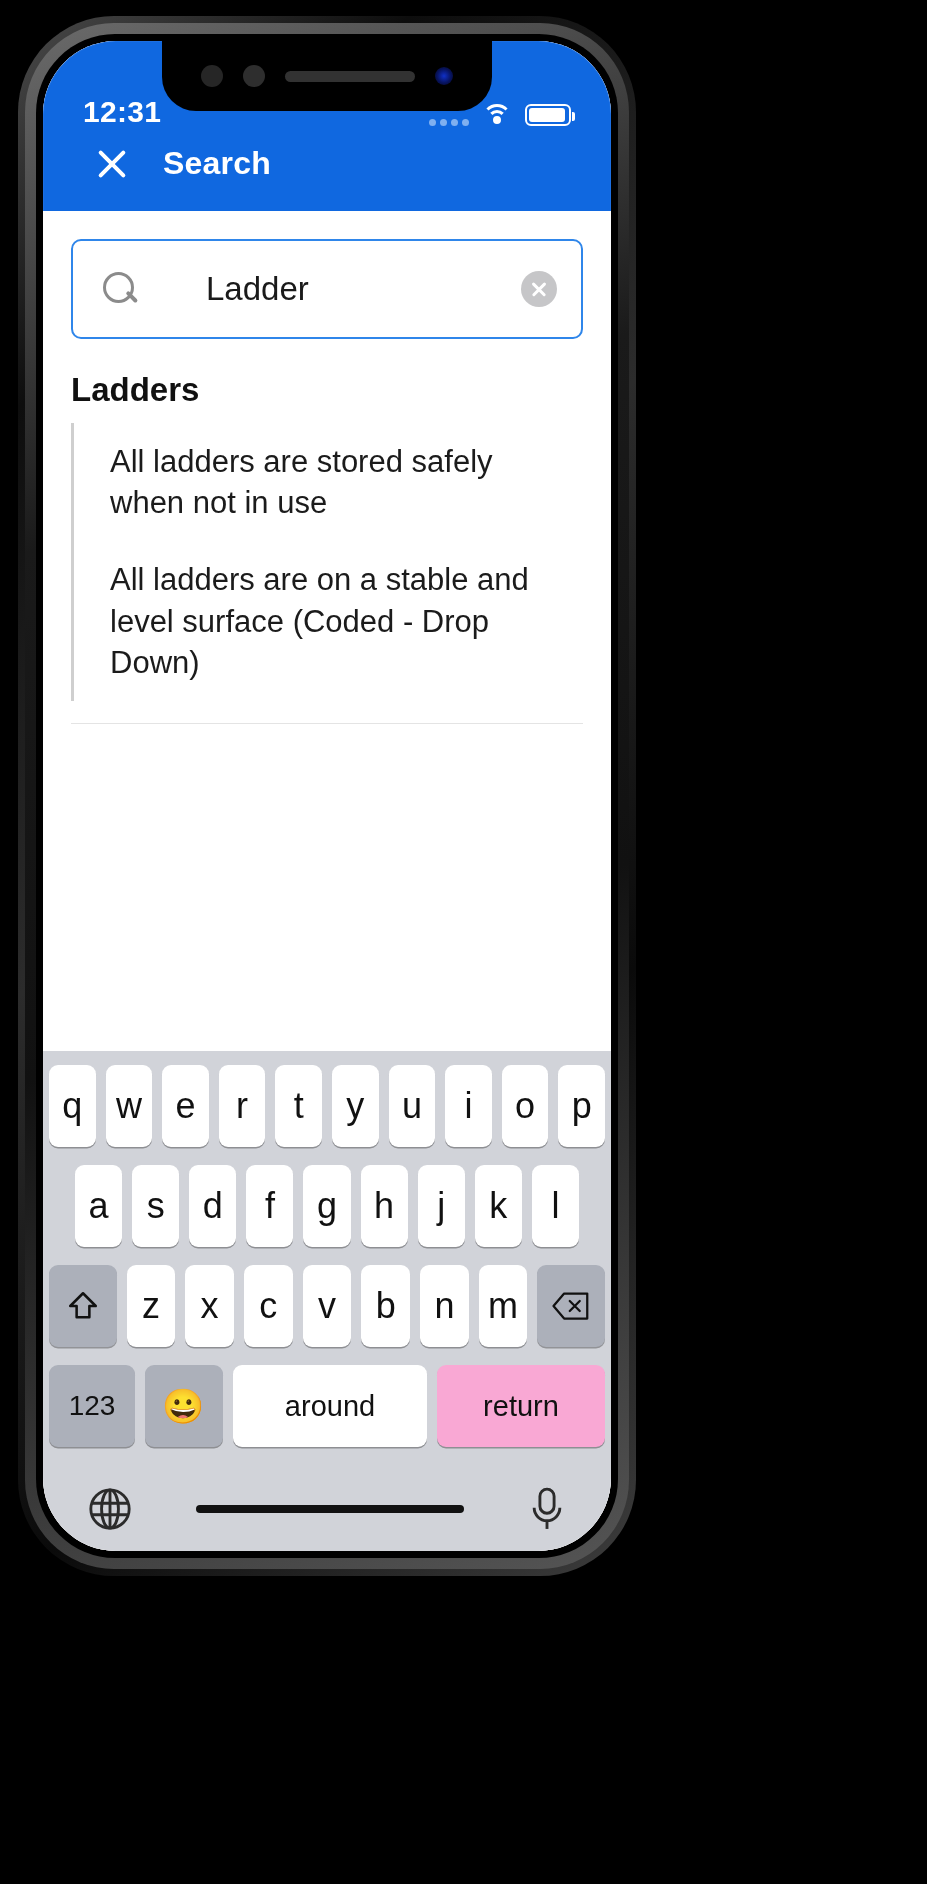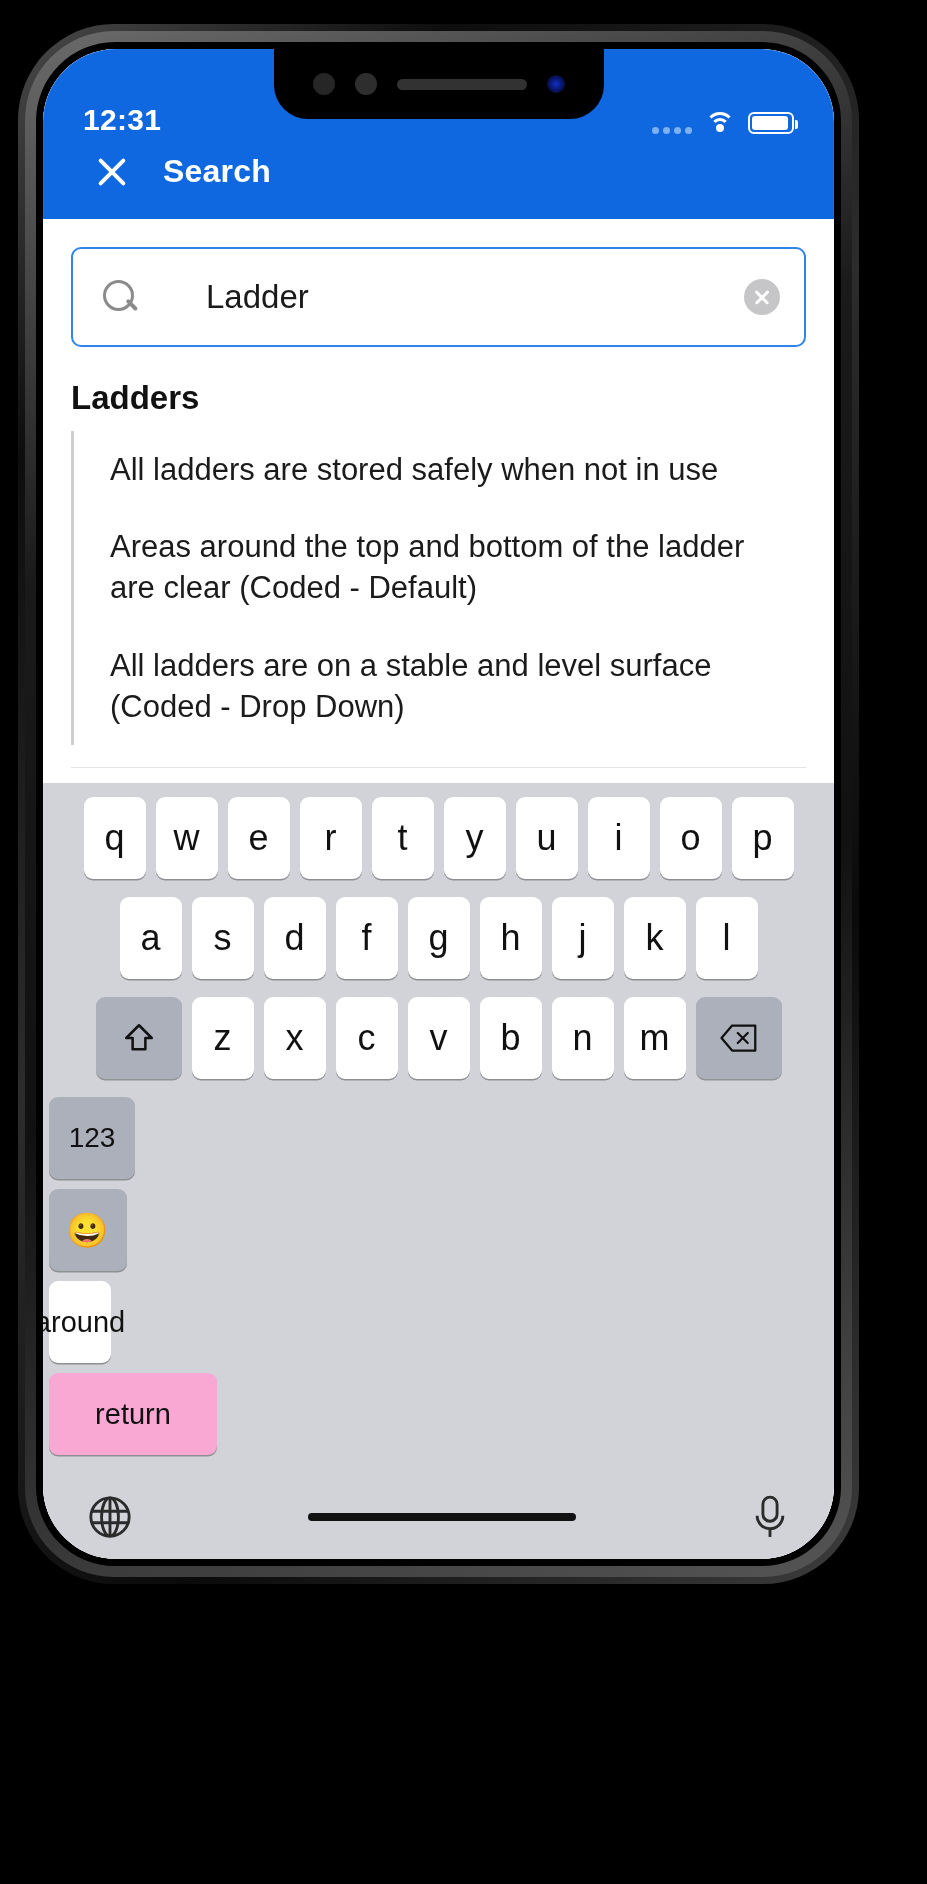--- a/index.html
+++ b/index.html
@@ -3,21 +3,21 @@
 <meta charset="utf-8">
 <style>
   * { margin:0; padding:0; box-sizing:border-box; }
   html,body { width:927px; height:1884px; background:#000; overflow:hidden;
     font-family:"Liberation Sans", sans-serif; }
 
   .stage { position:relative; width:927px; height:1884px; background:#000; }
 
   
   .phone-outer {
-    position:absolute; left:18px; top:24px; width:841px; height:1560px;
+    position:absolute; left:18px; top:16px; width:618px; height:1560px;
     border-radius:96px;
     background:linear-gradient(135deg,#4a4a4a 0%,#0d0d0d 18%,#2c2c2c 45%,#0a0a0a 72%,#3d3d3d 100%);
     box-shadow:0 0 0 2px #000;
   }
   .phone-mid {
     position:absolute; left:7px; top:7px; right:7px; bottom:7px;
     border-radius:89px;
     background:linear-gradient(160deg,#6b6b6b,#1a1a1a 30%,#111 60%,#555);
   }
   .phone-inner {
@@ -136,21 +136,21 @@
   .krow.r3 { gap:10px; }
   .key.wide  { width:86px; background:#ACB0BA; box-shadow:0 1.5px 0 rgba(0,0,0,.3); }
   .key.num   { width:86px; background:#ACB0BA; font-size:28px; }
   .key.emoji { width:78px; background:#ACB0BA; font-size:34px; }
   .key.space { flex:1 1 auto; max-width:344px; font-size:29px; }
   .key.return{ width:168px; background:#f9a8d4; font-size:29px; }
 
   .shift-ico { width:34px; height:34px; position:relative; }
   .shift-ico svg, .bk-ico svg, .globe-ico svg, .mic-ico svg { display:block; }
 
-  .krow.r4 { margin-bottom:14px;flex-direction:column; }
+  .krow.r4 { margin-bottom:14px; }
 
   .kbottom { display:flex; align-items:center; justify-content:space-between;
     padding:6px 38px 0 38px; height:90px; }
   .home-indicator { width:268px; height:8px; border-radius:5px; background:#111; }
 
   
   .gloss { position:absolute; inset:0; border-radius:73px; pointer-events:none;
     box-shadow:inset 0 0 0 1px rgba(255,255,255,.05); }
 </style>
 </head>
@@ -215,23 +215,20 @@
                 </div>
               </div>
 
               <div class="section-title">Ladders</div>
 
               <div class="results">
                 <div class="result-item">
                   <div class="result-text">All ladders are stored safely when not in use</div>
                 </div>
                 <div class="result-item">
-                  <div class="result-text">Areas around the top and bottom of the ladder are clear (Coded - Default)</div>
-                </div>
-                <div class="result-item">
                   <div class="result-text">All ladders are on a stable and level surface (Coded - Drop Down)</div>
                 </div>
                 <div class="results-divider"></div>
               </div>
 
             </div>
 
             <div class="keyboard">
 
               <div class="krow r1">

